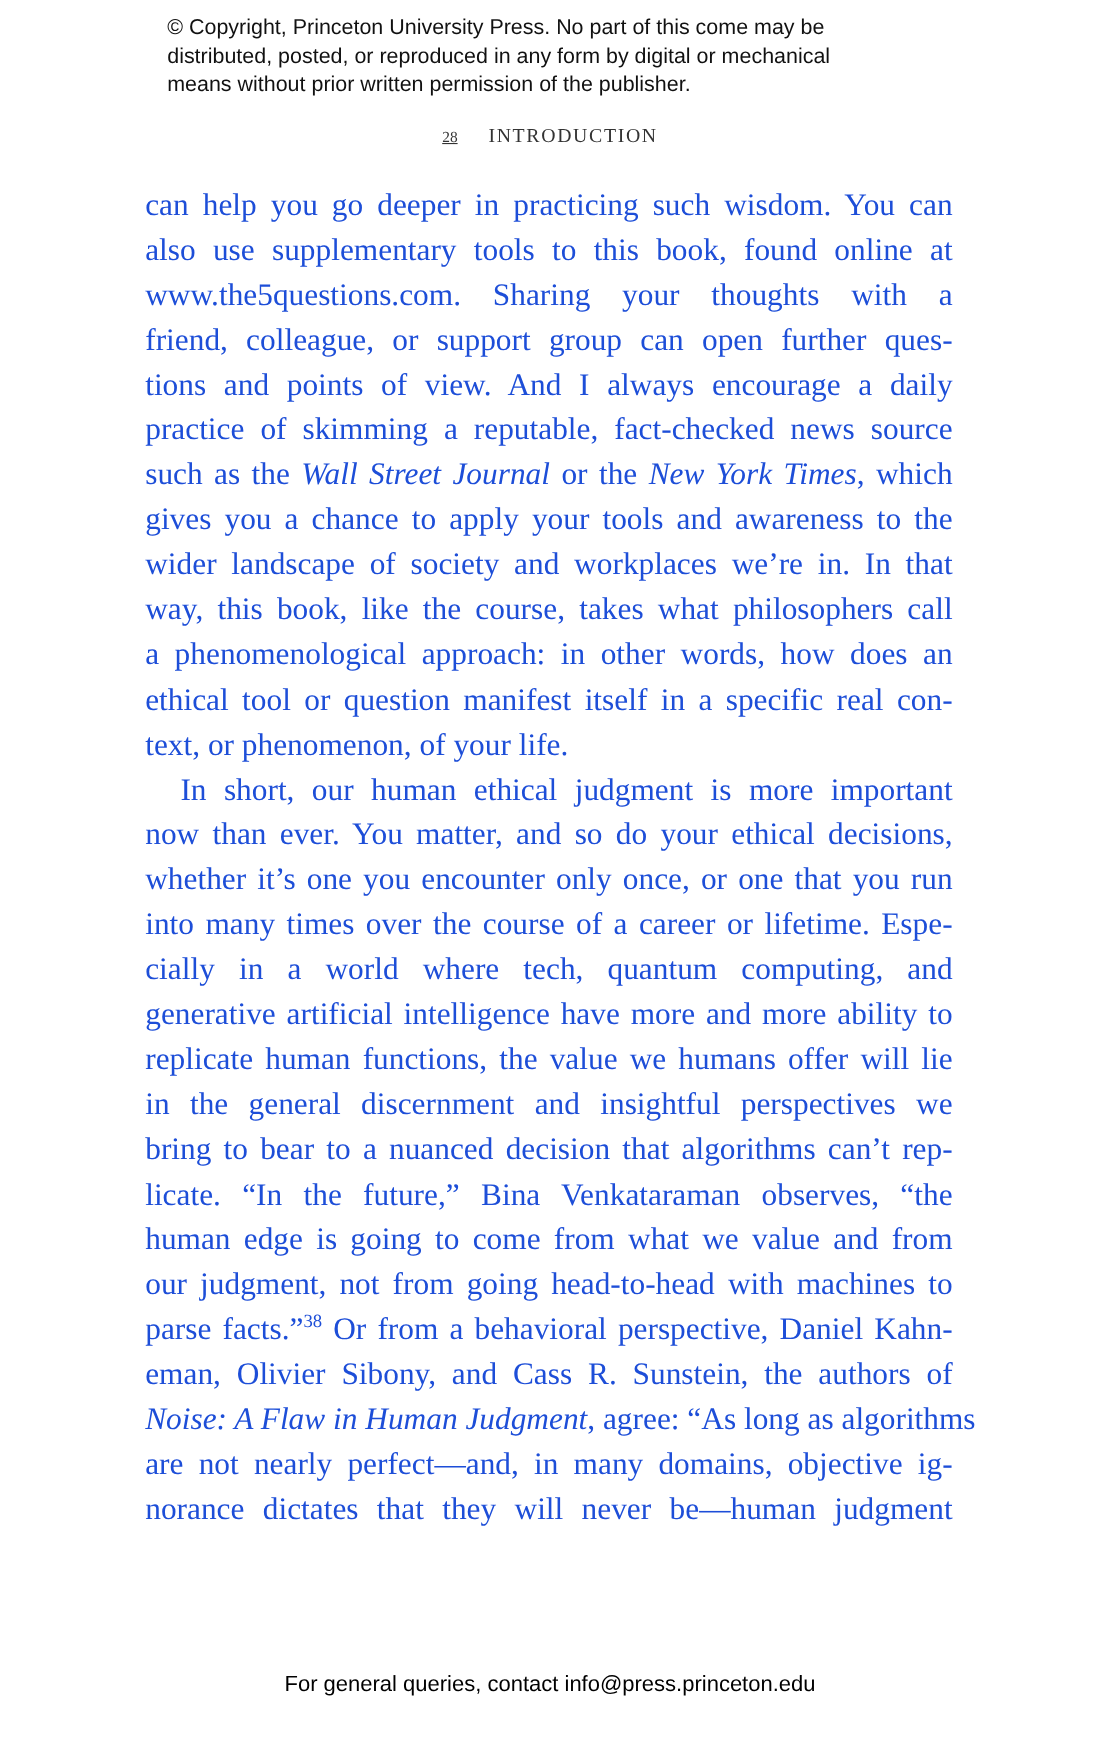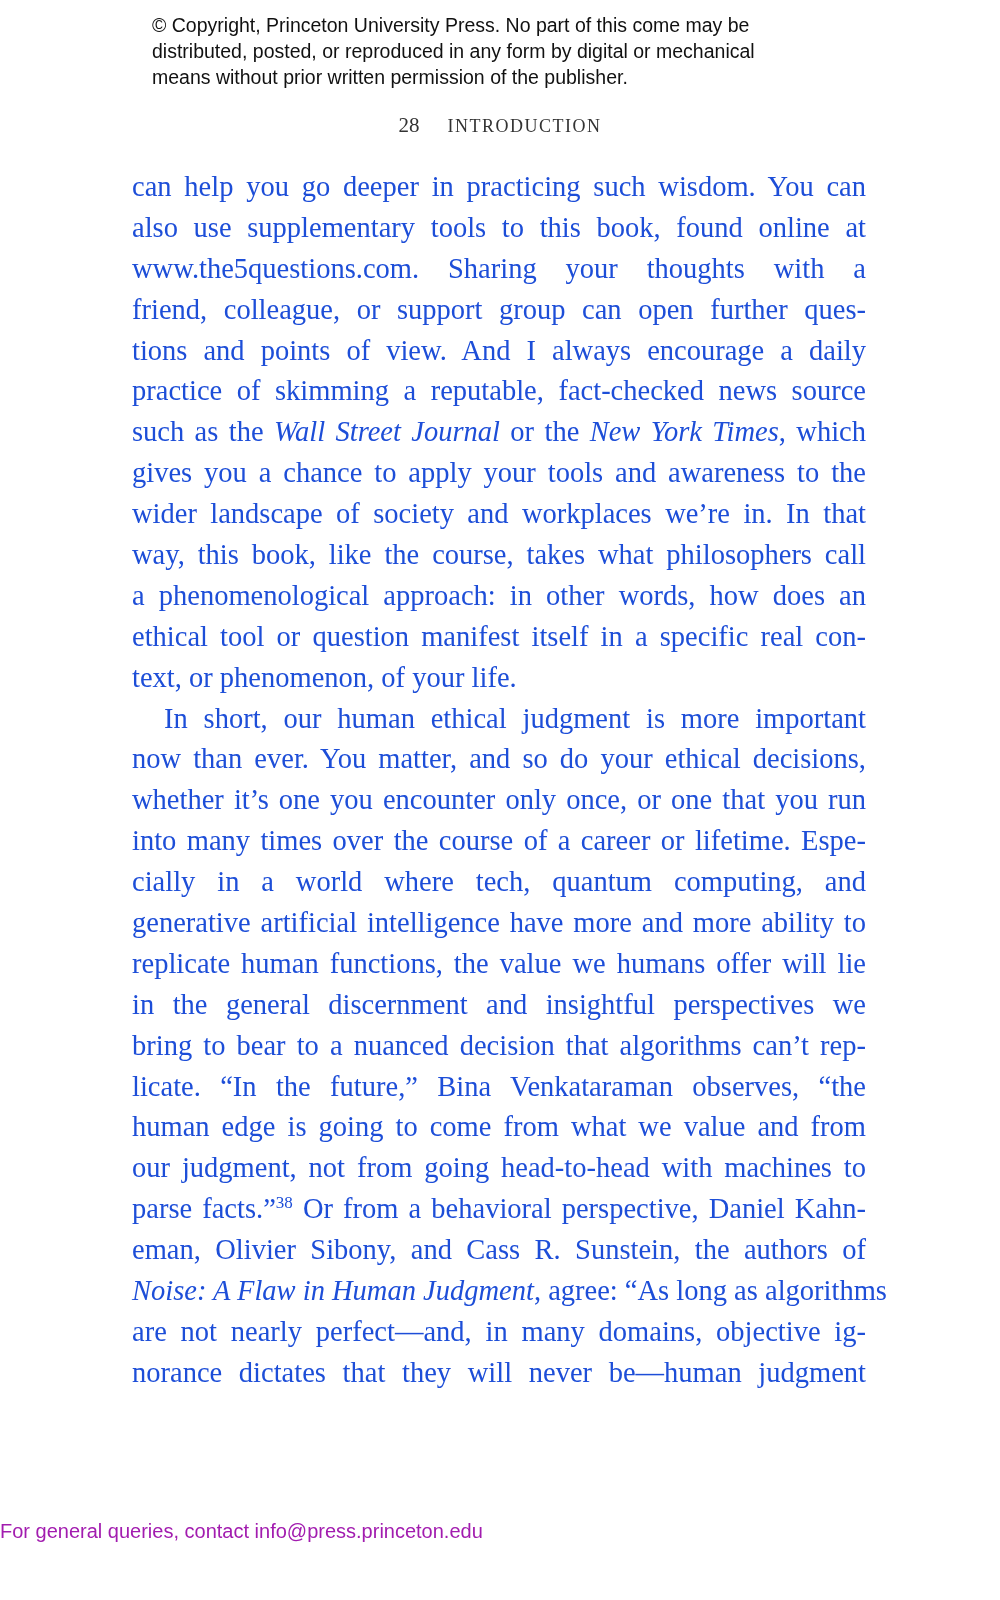--- a/index.html
+++ b/index.html
@@ -6,33 +6,33 @@
   body { width:1000px; height:1600px; position:relative; overflow:hidden; color:#1a1a1a; }
   .copyright {
     position:absolute; left:152px; top:12px; width:720px;
     font-family:"Liberation Sans", sans-serif; font-size:19.5px; line-height:26px; color:#111;
   }
   .copyright div { white-space:nowrap; }
   .running-head {
     position:absolute; left:0; width:1000px; top:113px; text-align:center;
     font-family:"Liberation Serif", serif; font-size:18px; letter-spacing:1.5px; color:#333;
   }
-  .running-head .pn { margin-right:22px; letter-spacing:0; font-size:21px; }
+  .running-head .pn { margin-right:22px; letter-spacing:0; font-size:14px;text-decoration:underline; }
   .body-text {
     position:absolute; left:132px; top:167px; width:734px;
     font-family:"Liberation Serif", serif; font-size:28.5px; line-height:40.9px; color:#1d4ed8;
   }
   .line { display:block; white-space:nowrap; text-align:justify; text-align-last:justify; height:40.9px; }
   .line.last { text-align-last:left; }
   .line.indent { padding-left:32px; }
   .line i { font-style:italic; }
   sup { font-size:17px; line-height:0; vertical-align:super; }
   .footer {
-    position:absolute; left:0; width:1000px; top:1520px; 
-    font-family:"Liberation Sans", sans-serif; font-size:20px; color:#a21caf;
+    position:absolute; left:0; width:1000px; top:1520px; text-align:center;
+    font-family:"Liberation Sans", sans-serif; font-size:20px; color:#000000;
   }
 </style>
 </head>
 <body>
 
 <div class="copyright">
   <div>© Copyright, Princeton University Press. No part of this come may be</div>
   <div>distributed, posted, or reproduced in any form by digital or mechanical</div>
   <div>means without prior written permission of the publisher.</div>
 </div>

